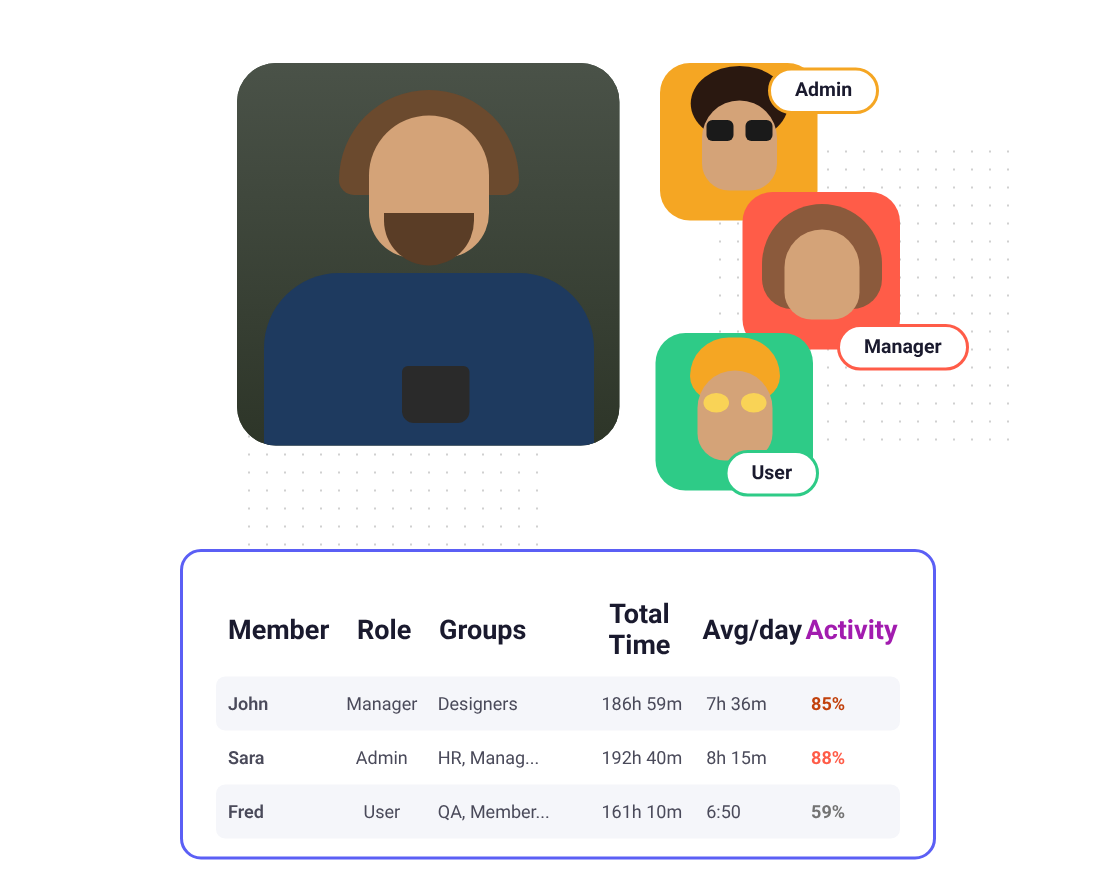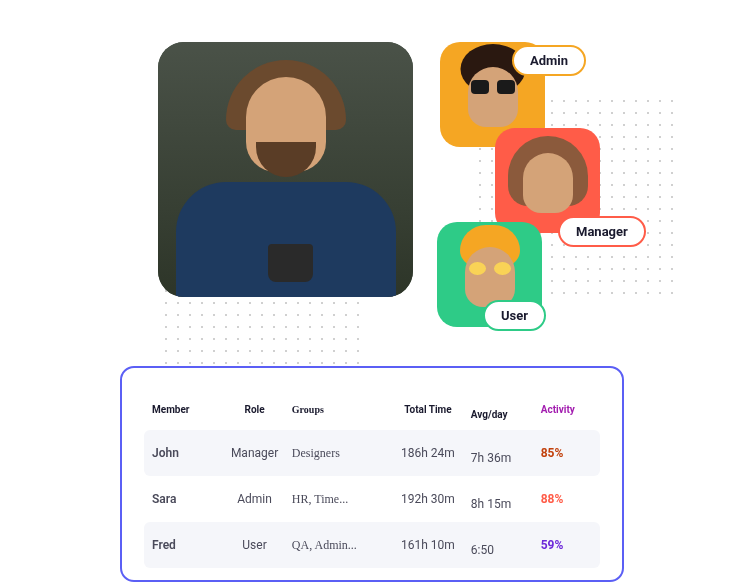--- a/index.html
+++ b/index.html
@@ -213,38 +213,38 @@
     .table-row {
       display: flex;
       align-items: center;
       padding: 11px 8px;
       font-size: 12px;
       color: #4a4a5a;
     }
     .table-header {
       font-weight: 700;
       color: #1a1a2e;
-      font-size: 10px;
+      font-size: 18px;
       padding-bottom: 10px;
     }
     .table-row.alt {
       background: #f5f6fa;
       border-radius: 6px;
     }
     .col-member { width: 70px; font-weight: 600; }
     .table-header .col-member { font-weight: 700; }
     .col-role { width: 80px; text-align: center; }
-    .col-groups { width: 100px; white-space: nowrap; overflow: hidden; text-overflow: ellipsis; font-family: Liberation Serif, serif; }
+    .col-groups { width: 100px; white-space: nowrap; overflow: hidden; text-overflow: ellipsis; }
     .col-time { width: 92px; text-align: center; }
-    .col-avg { width: 75px; margin-top: 10px; }
+    .col-avg { width: 75px; }
     .col-activity { width: 55px; font-weight: 700; }
     .table-header .col-activity { color: #a21caf; }
     .activity-high { color: #c2410c; }
     .activity-low { color: #ff5c48; }
-    .activity-mid { color: #6d28d9; }
+    .activity-mid { color: #737373; }
   </style>
 </head>
 <body>
 
 <div class="dot-pattern dot-top-right"></div>
 <div class="dot-pattern dot-bottom-left"></div>
 
 <div class="main-photo">
   <div class="person">
     <div class="shirt"></div>
@@ -282,35 +282,35 @@
     <div class="col-groups">Groups</div>
     <div class="col-time">Total Time</div>
     <div class="col-avg">Avg/day</div>
     <div class="col-activity">Activity</div>
   </div>
 
   <div class="table-row alt">
     <div class="col-member">John</div>
     <div class="col-role">Manager</div>
     <div class="col-groups">Designers</div>
-    <div class="col-time">186h 24m</div>
+    <div class="col-time">186h 59m</div>
     <div class="col-avg">7h 36m</div>
     <div class="col-activity activity-high">85%</div>
   </div>
 
   <div class="table-row">
     <div class="col-member">Sara</div>
     <div class="col-role">Admin</div>
-    <div class="col-groups">HR, Time...</div>
-    <div class="col-time">192h 30m</div>
+    <div class="col-groups">HR, Manag...</div>
+    <div class="col-time">192h 40m</div>
     <div class="col-avg">8h 15m</div>
     <div class="col-activity activity-low">88%</div>
   </div>
 
   <div class="table-row alt">
     <div class="col-member">Fred</div>
     <div class="col-role">User</div>
-    <div class="col-groups">QA, Admin...</div>
+    <div class="col-groups">QA, Member...</div>
     <div class="col-time">161h 10m</div>
     <div class="col-avg">6:50</div>
     <div class="col-activity activity-mid">59%</div>
   </div>
 </div>
 
 </body></html>

